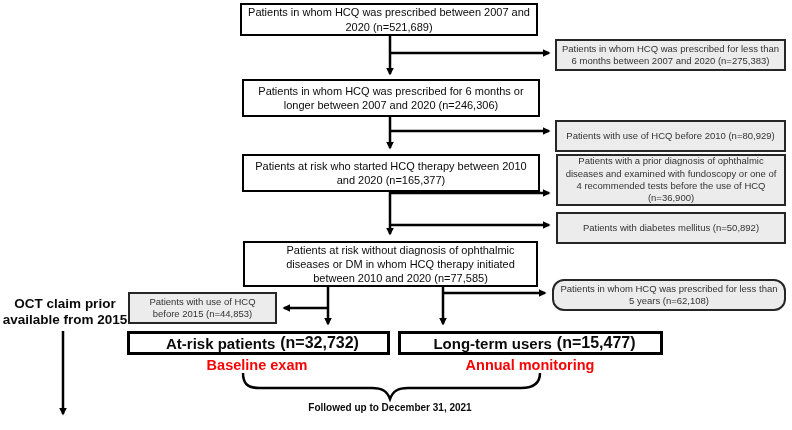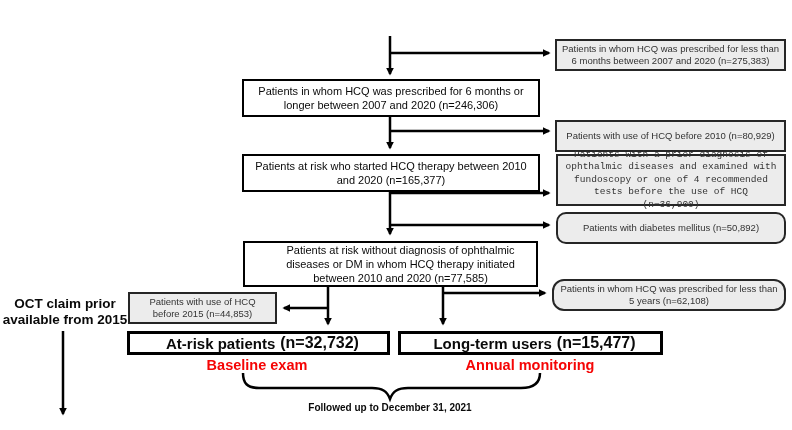--- a/index.html
+++ b/index.html
@@ -61,34 +61,35 @@
       <path d="M390 225 H549" marker-end="url(#ah)"></path>
       <path d="M328 287 V324" marker-end="url(#ah)"></path>
       <path d="M328 308 H284" marker-end="url(#ah)"></path>
       <path d="M443 287 V324" marker-end="url(#ah)"></path>
       <path d="M443 293 H545" marker-end="url(#ah)"></path>
       <path d="M63 331 V414" marker-end="url(#ah)"></path>
       <path d="M243 373 C243 383 247 388 259 388 L372 388 C382 388 387 391 390 399 C393 391 398 388 408 388 L521 388 C534 388 540 383 540 373"></path>
     </g>
   </svg>
 
+  <div class="box main-box" style="left:240px; top:3px;  width:298px; height:33px;">Patients in whom HCQ was prescribed between 2007 and 2020 (n=521,689)</div>
 
   <div class="box main-box" style="left:242px; top:79px; width:298px; height:38px;">Patients in whom HCQ was prescribed for 6 months or longer between 2007 and 2020 (n=246,306)</div>
 
   <div class="box main-box" style="left:242px; top:154px; width:298px; height:38px;">Patients at risk who started HCQ therapy between 2010 and 2020 (n=165,377)</div>
 
   <div class="box main-box" style="left:243px; top:241px; width:295px; height:46px;padding-left:25px;">Patients at risk without diagnosis of ophthalmic diseases or DM in whom HCQ therapy initiated between 2010 and 2020 (n=77,585)</div>
 
   <div class="box excl-box" style="left:555px; top:39px;  width:231px; height:30px;">Patients in whom HCQ was prescribed for less than 6 months between 2007 and 2020 (n=275,383)</div>
 
   <div class="box excl-box" style="left:555px; top:120px; width:231px; height:23px;">Patients with use of HCQ before 2010 (n=80,929)</div>
 
-  <div class="box excl-box" style="left:556px; top:154px; width:230px; height:52px;font-family:Liberation Mono, monospace;">Patients with a prior diagnosis of ophthalmic diseases and examined with fundoscopy or one of 4 recommended tests before the use of HCQ (n=36,900)</div>
+  <div class="box excl-box" style="left:556px; top:154px; width:230px; height:52px;">Patients with a prior diagnosis of ophthalmic diseases and examined with fundoscopy or one of 4 recommended tests before the use of HCQ (n=36,900)</div>
 
-  <div class="box excl-box" style="left:556px; top:212px; width:230px; height:17px;border-radius:10px;">Patients with diabetes mellitus (n=50,892)</div>
+  <div class="box excl-box" style="left:556px; top:212px; width:230px; height:17px;">Patients with diabetes mellitus (n=50,892)</div>
 
   <div class="box excl-box" style="left:552px; top:279px; width:234px; height:29px;border-radius:12px;">Patients in whom HCQ was prescribed for less than 5 years (n=62,108)</div>
 
   <div class="box excl-box" style="left:128px; top:292px; width:149px; height:31px;">Patients with use of HCQ before 2015 (n=44,853)</div>
 
   <div class="box group-box" style="left:127px; top:331px; width:263px; height:24px;">
     <span>At-risk patients</span>
     <span class="count">(n=32,732)</span>
   </div>
 

